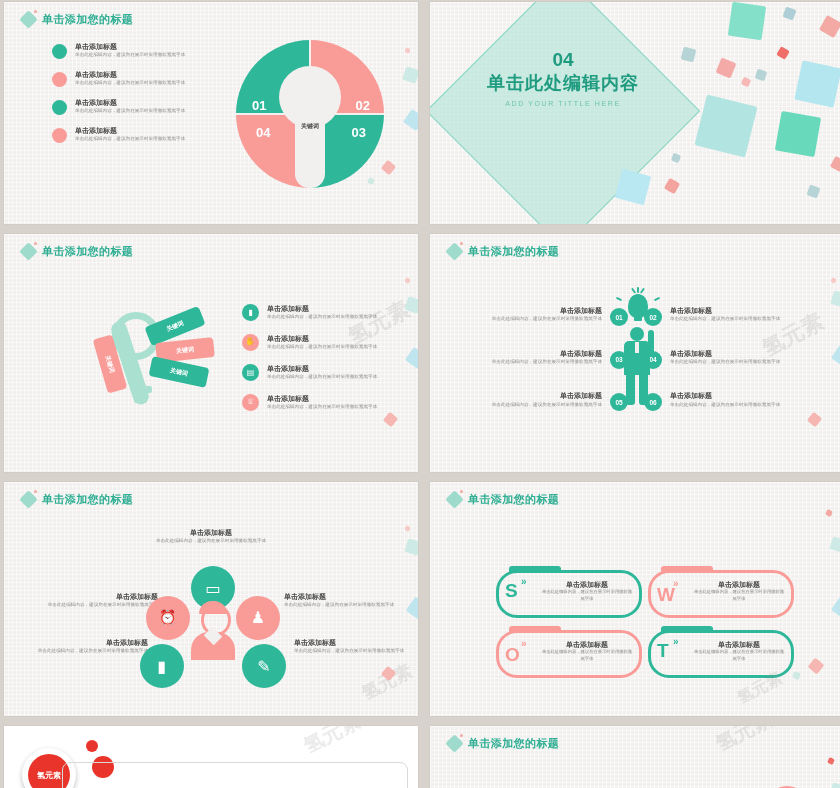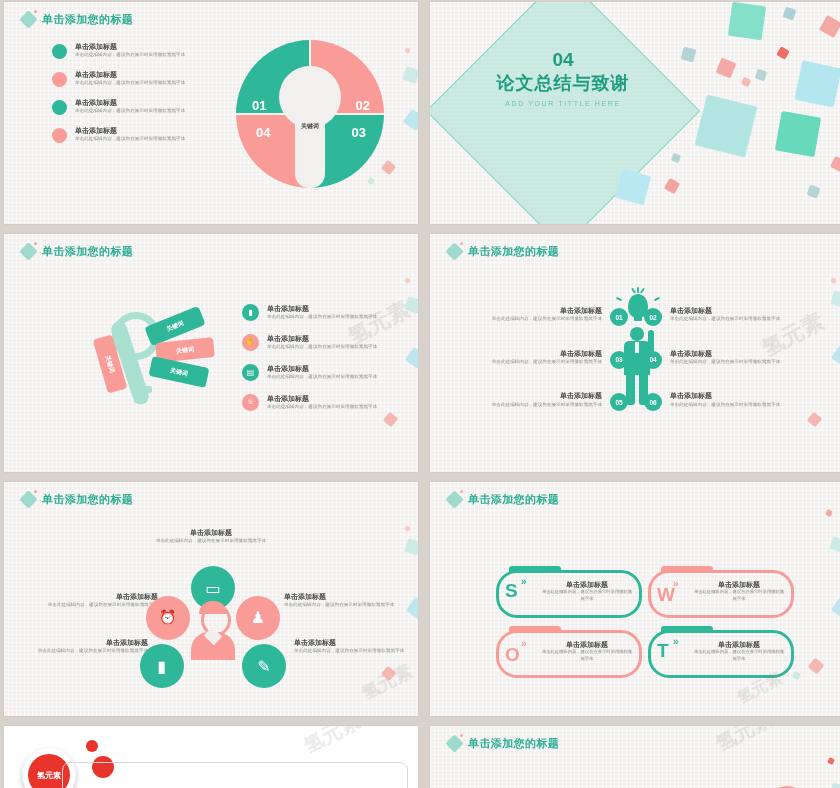--- a/index.html
+++ b/index.html
@@ -205,21 +205,21 @@
     <div class="sq" style="right:0px;top:66px;width:14px;height:14px;background:#cdeae6;transform:rotate(18deg);"></div>
     <div class="sq" style="right:-4px;top:110px;width:16px;height:16px;background:#bfe6ef;transform:rotate(35deg);"></div>
     <div class="sq" style="right:24px;top:160px;width:11px;height:11px;background:#f6b6b1;transform:rotate(40deg);"></div>
     <div class="sq" style="right:44px;top:176px;width:6px;height:6px;background:#cfe9e3;transform:rotate(20deg);"></div>
   </div>
 
   <div class="slide">
     <div class="diamond"></div>
     <div class="dinner">
       <div class="d04">04</div>
-      <div class="dcn">论文总结与致谢</div>
+      <div class="dcn">单击此处编辑内容</div>
       <div class="den">ADD YOUR TITTLE HERE</div>
     </div>
     <div class="sq" style="left:300px;top:2px;width:34px;height:34px;background:#85e0c9;transform:rotate(8deg);"></div>
     <div class="sq" style="left:354px;top:6px;width:11px;height:11px;background:#aecfd6;transform:rotate(20deg);"></div>
     <div class="sq" style="left:392px;top:16px;width:17px;height:17px;background:#f3a9a4;transform:rotate(30deg);"></div>
     <div class="sq" style="left:252px;top:46px;width:13px;height:13px;background:#b6d3d6;transform:rotate(14deg);"></div>
     <div class="sq" style="left:288px;top:58px;width:16px;height:16px;background:#f4aba7;transform:rotate(22deg);"></div>
     <div class="sq" style="left:348px;top:46px;width:10px;height:10px;background:#ef6f68;transform:rotate(30deg);"></div>
     <div class="sq" style="left:312px;top:76px;width:8px;height:8px;background:#f6b9b5;transform:rotate(25deg);"></div>
     <div class="sq" style="left:326px;top:68px;width:10px;height:10px;background:#b6d3d6;transform:rotate(18deg);"></div>

